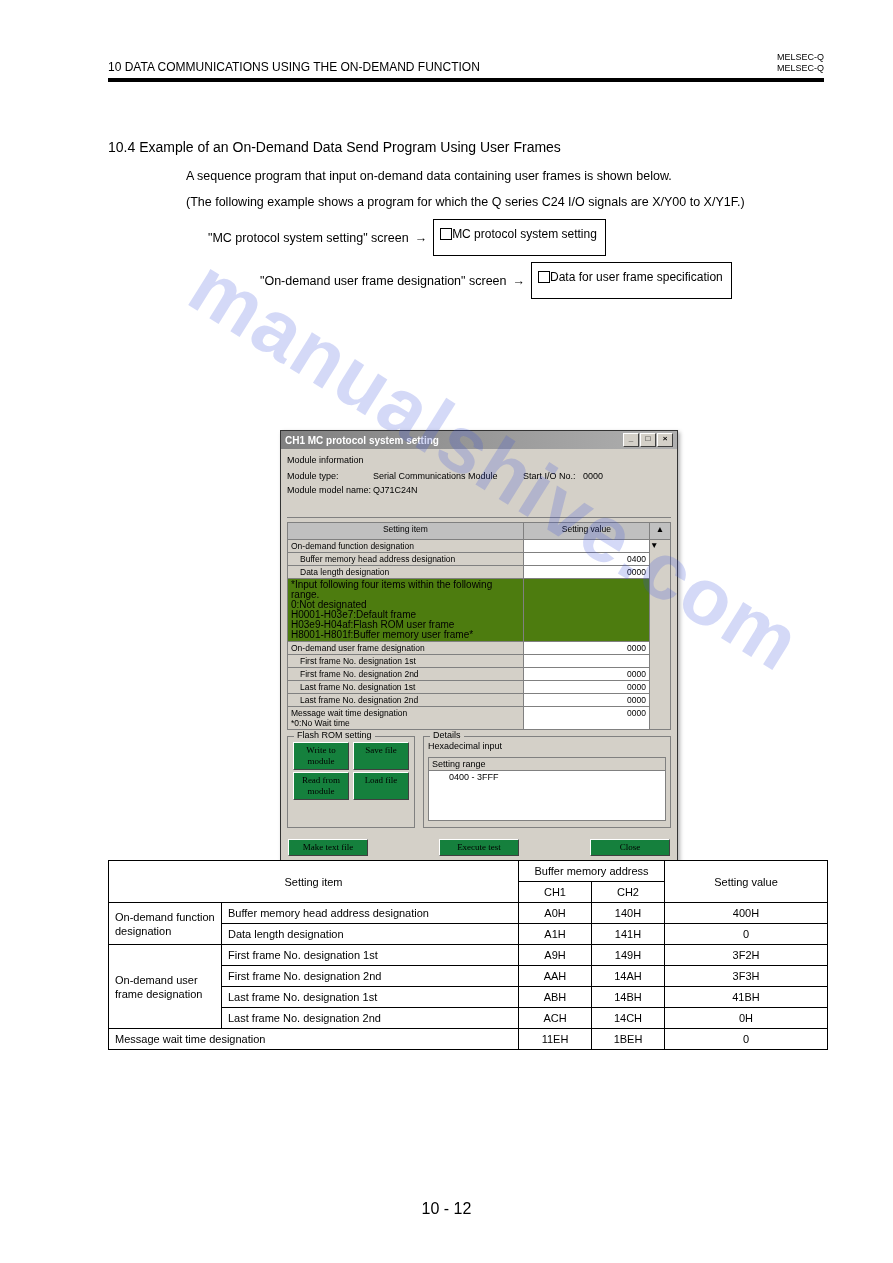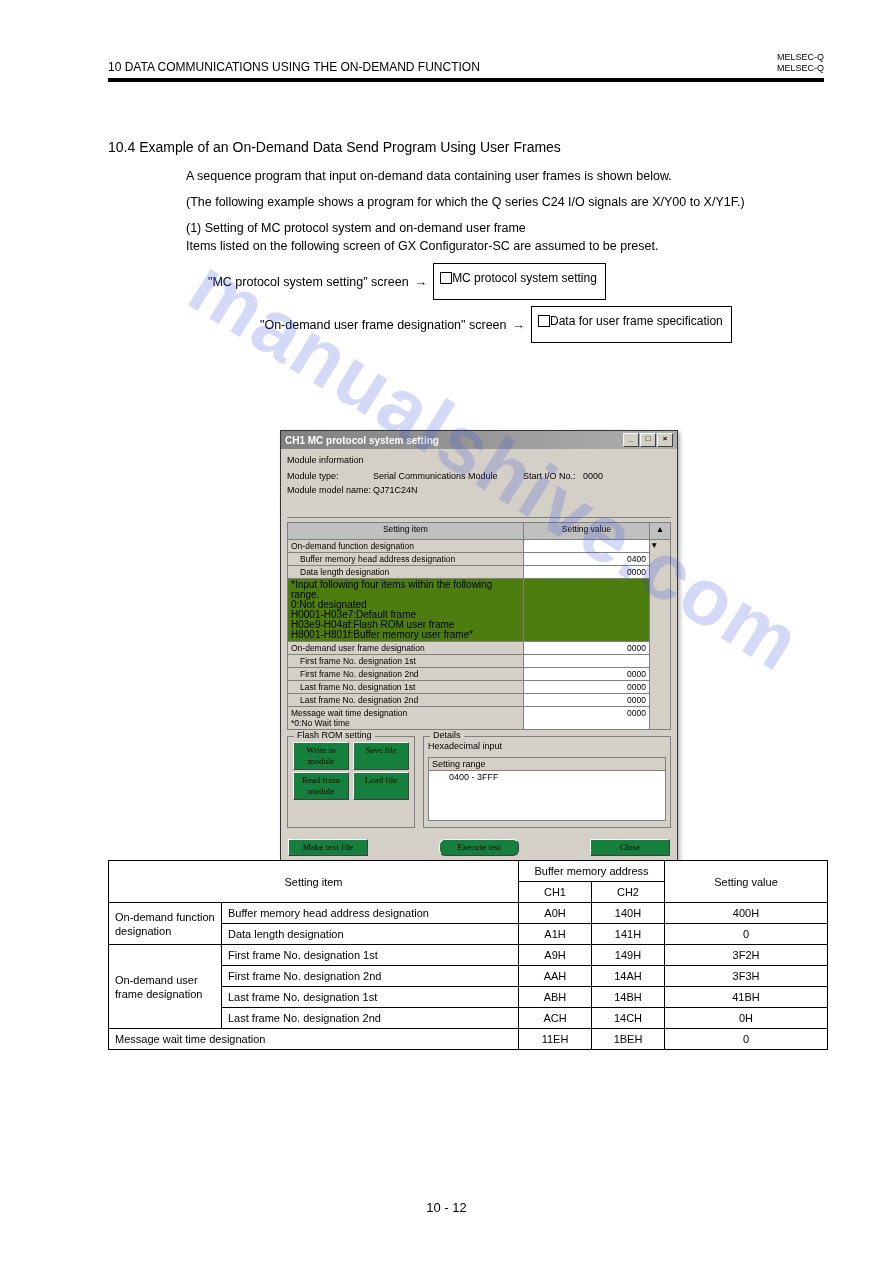--- a/index.html
+++ b/index.html
@@ -290,46 +290,41 @@
   }
   .main-table th {
     font-weight: normal;
     background: #fff;
   }
   .pageno {
     position: absolute;
     top: 1200px;
     width: 893px;
     text-align: center;
-    font-size: 13px;
+    font-size: 16px;
   }
 </style>
 </head>
 <body>
 
 <div class="page">
 
   <div class="topbar">
     <span class="chapter">10   DATA COMMUNICATIONS USING THE ON-DEMAND FUNCTION</span>
     <span class="meta">
       <span>MELSEC-Q</span><br>
       <span>MELSEC-Q</span>
     </span>
   </div>
 
   <div class="content">
     <div class="h-sec">10.4 Example of an On-Demand Data Send Program Using User Frames</div>
     <div class="para">A sequence program that input on-demand data containing user frames is shown below.</div>
     <div class="para">(The following example shows a program for which the Q series C24 I/O signals are X/Y00 to X/Y1F.)</div>
 
-    <div class="para">
-      <span>(1)</span>
-      <span>Setting of MC protocol system and on-demand user frame</span><br>
-      <span>Items listed on the following screen of GX Configurator-SC are assumed to be preset.</span>
-    </div>
 
     <div class="steps">
       <div class="step-row">
         <span class="step-label">"MC protocol system setting" screen</span>
         <span class="arrow">→</span>
         <span class="box-btn">
           <span class="icon"></span>
 
           <span>MC protocol system setting</span>
         </span>
@@ -443,21 +438,21 @@
             <div>Hexadecimal input</div>
             <div class="details-inner">
               <div class="range-label">Setting range</div>
               <div class="range-val">0400 - 3FFF</div>
             </div>
           </div>
         </div>
       </div>
       <div class="dialog-footer">
         <div class="winbutton" style="min-width:70px;">Make text file</div>
-        <div class="winbutton" style="min-width:70px;border-radius:6px;">Execute test</div>
+        <div class="winbutton" style="min-width:70px;">Execute test</div>
         <div class="winbutton" style="min-width:70px;">Close</div>
       </div>
     </div>
   </div>
 
   <table class="main-table">
     <tbody>
         <tr>
       <th colspan="2" rowspan="2">Setting item</th>
       <th colspan="2">Buffer memory address</th>

